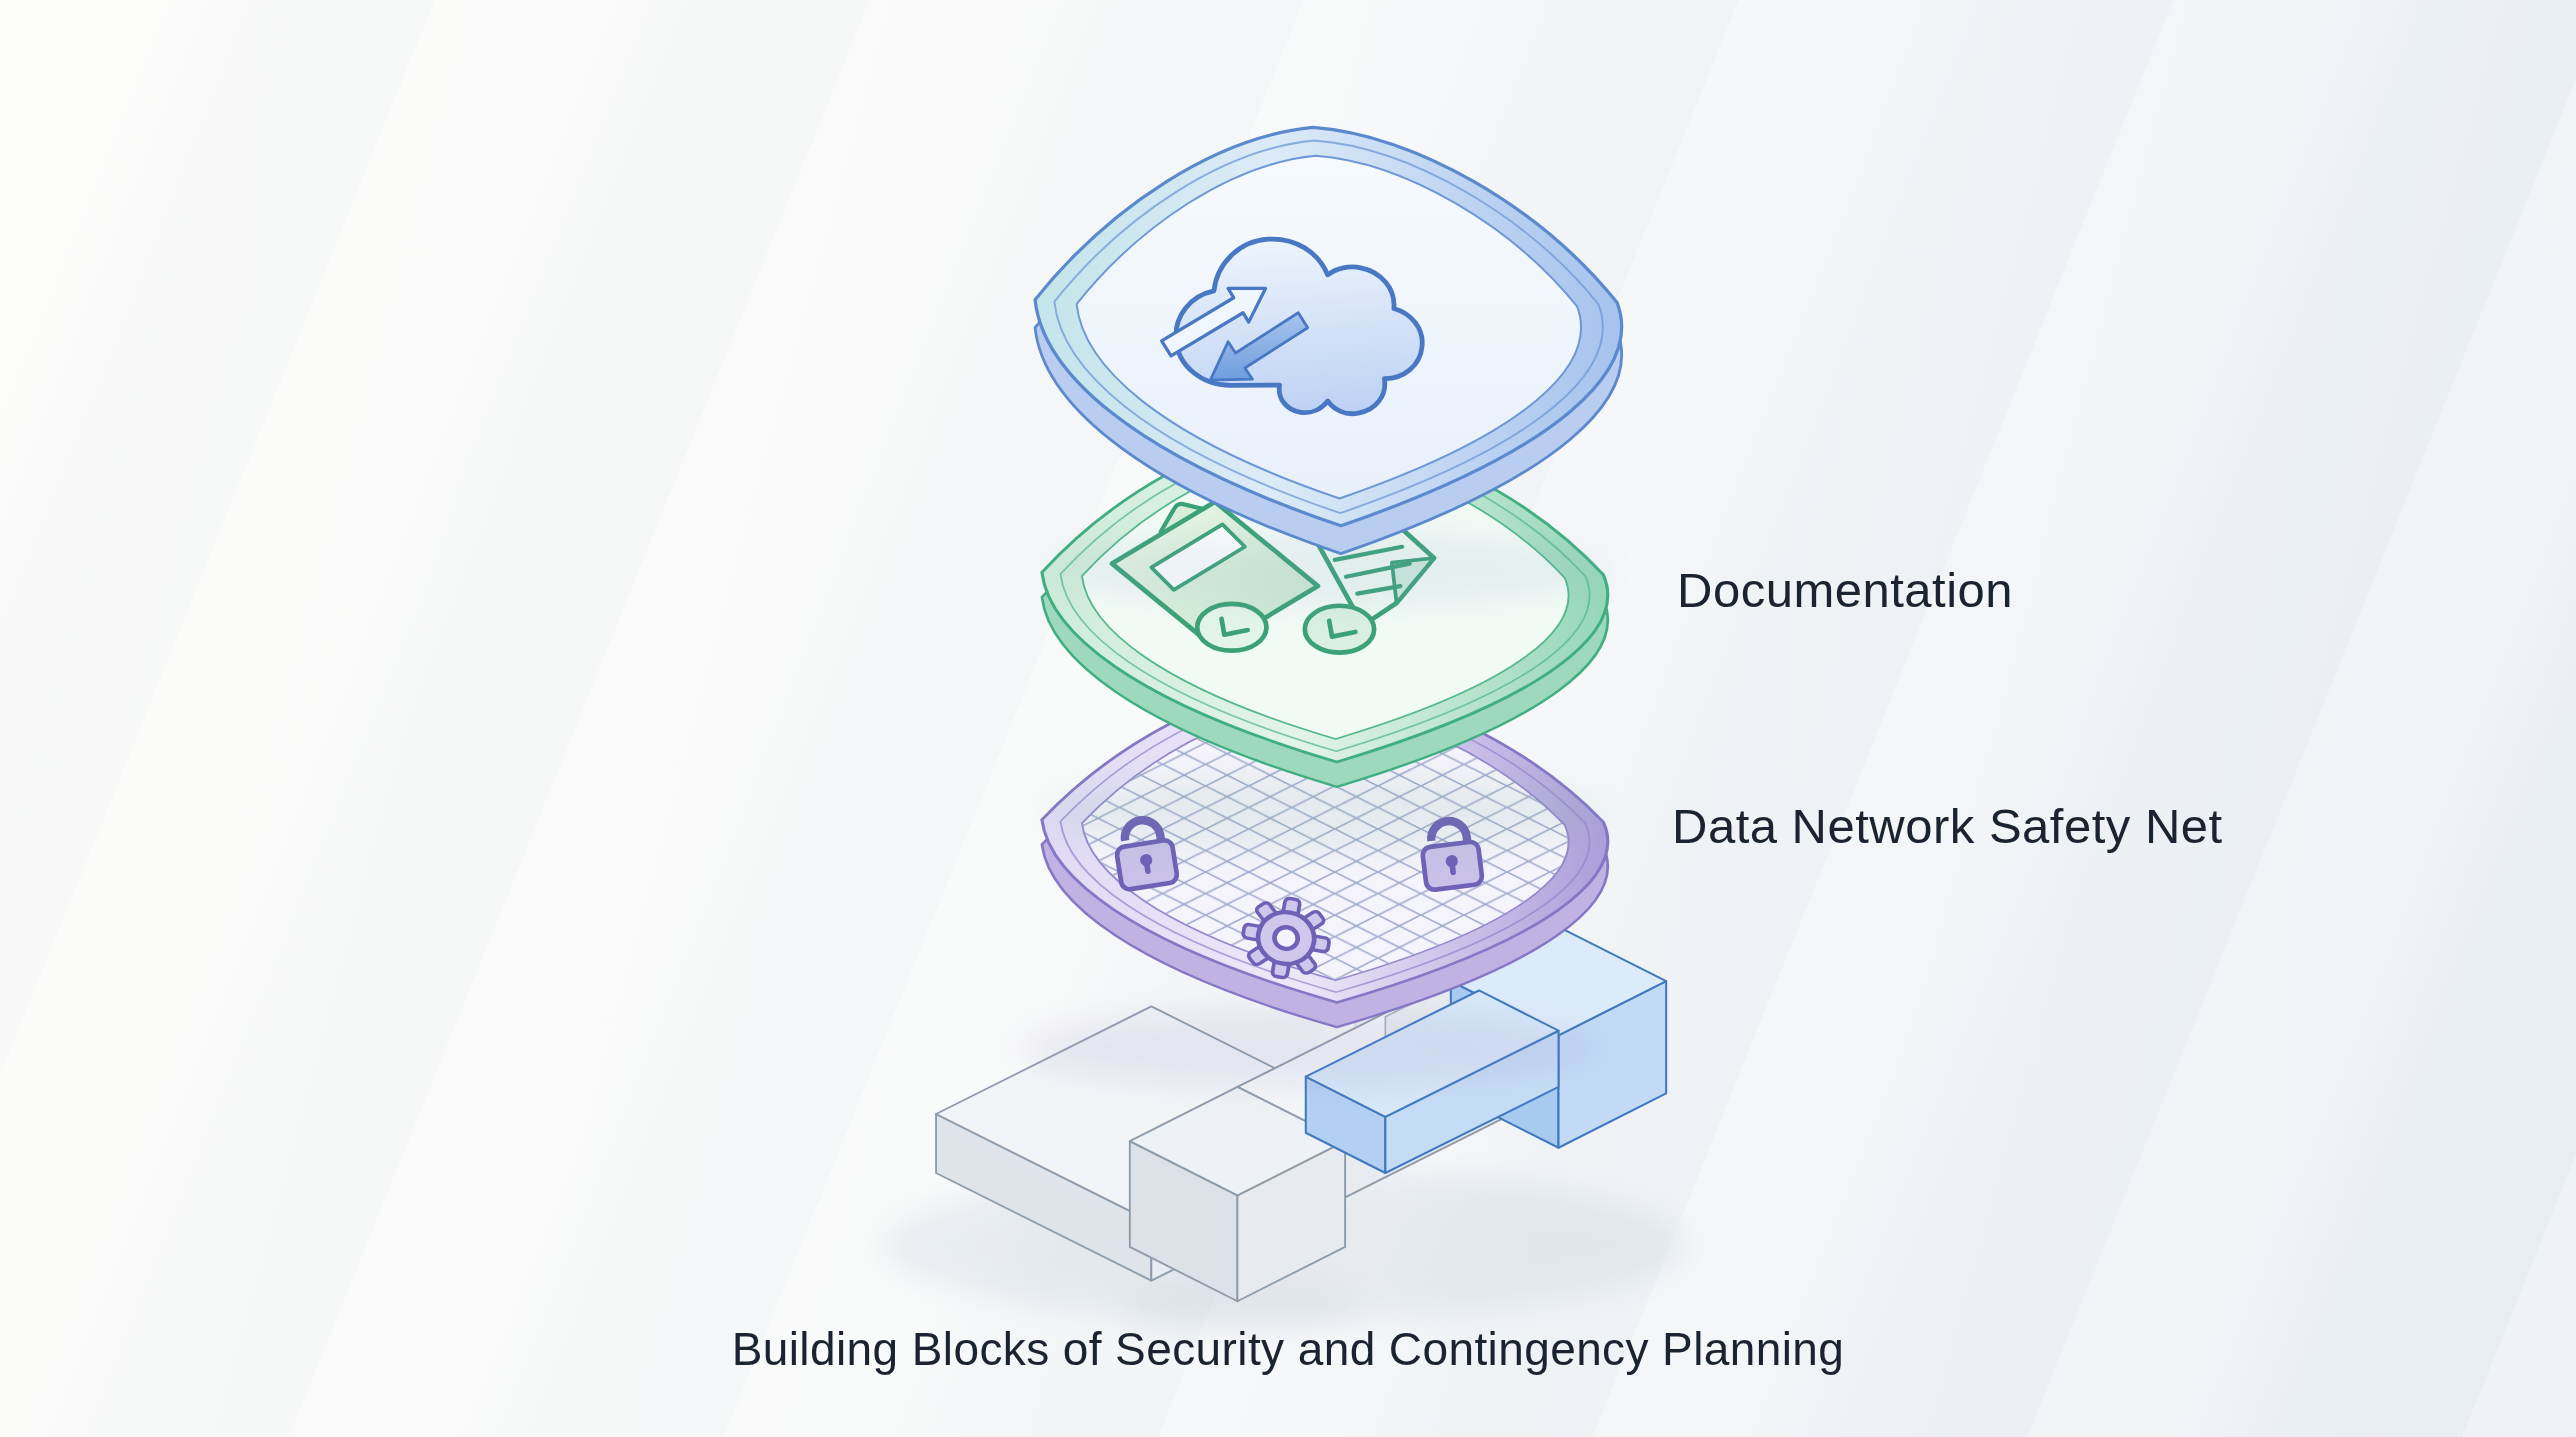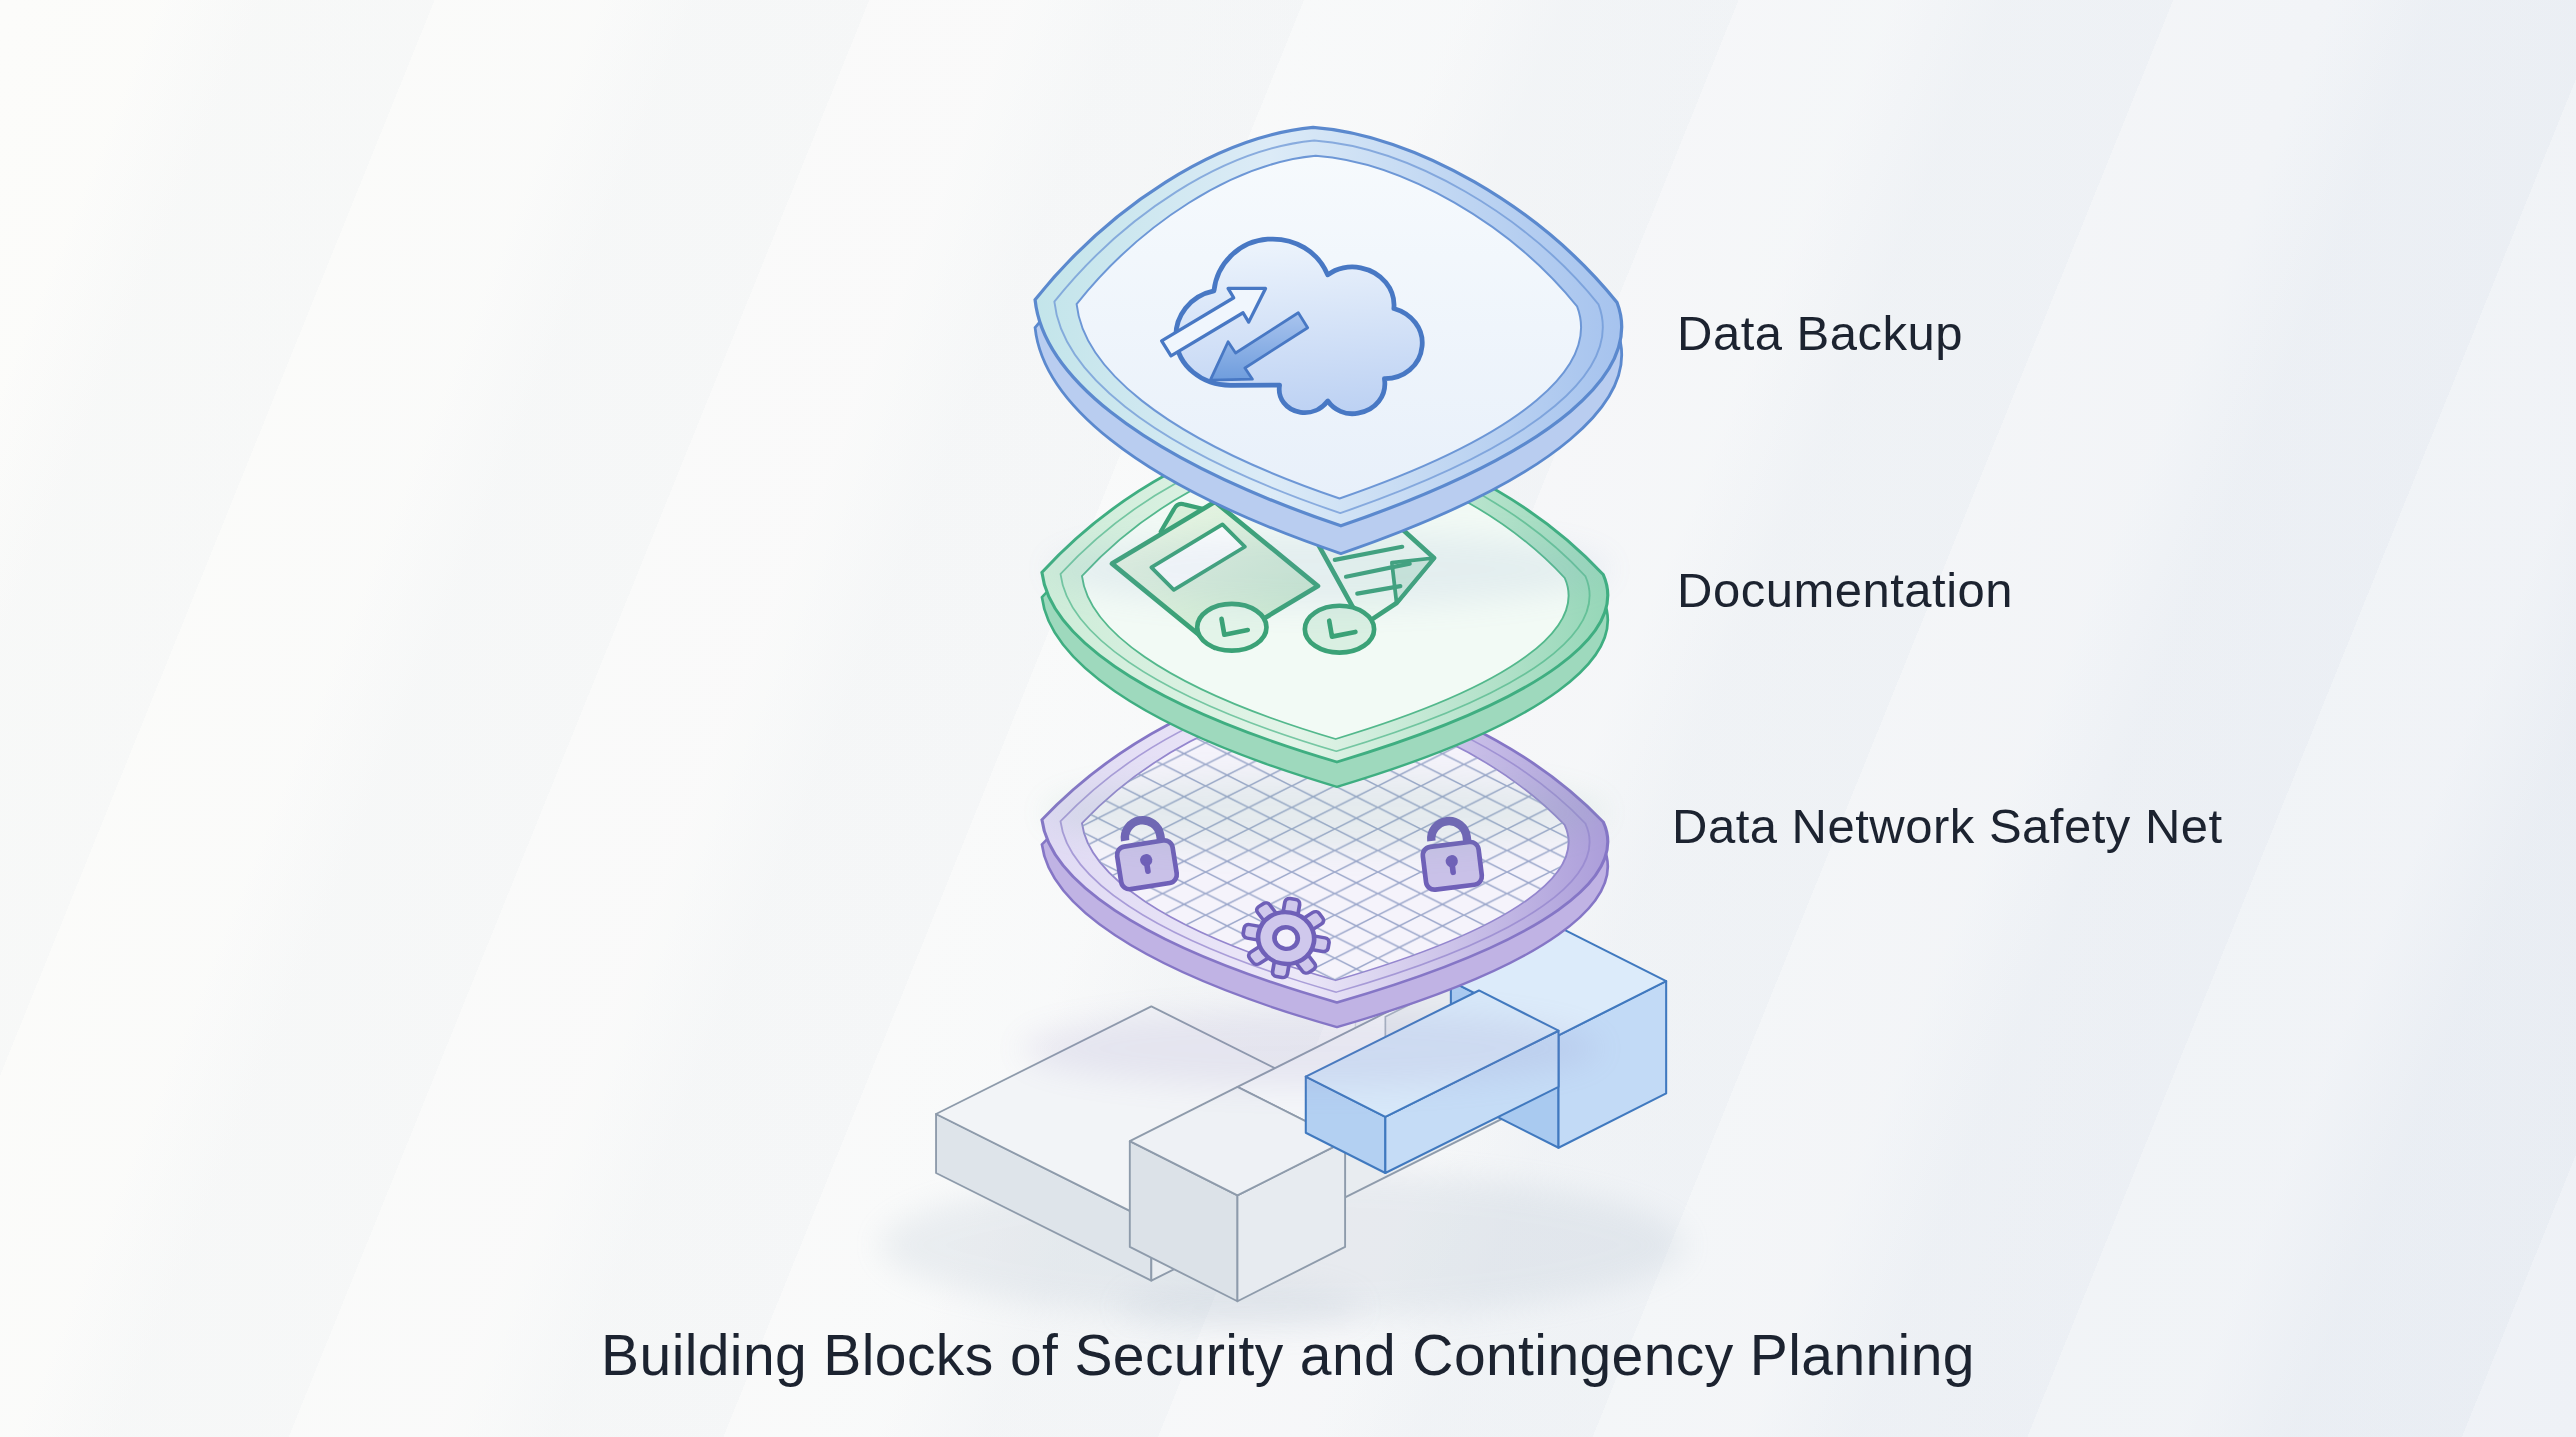--- a/index.html
+++ b/index.html
@@ -10,21 +10,21 @@
   .stage::before{content:"";position:absolute;inset:0;pointer-events:none;
     background:repeating-linear-gradient(112deg,rgba(255,255,255,.55) 0 140px,rgba(229,235,242,.30) 243px 403px);
     opacity:.45}
   .diagram-svg{position:absolute;left:0;top:0}
   .layer-label{position:absolute;font-size:49px;line-height:1.15;font-weight:400;
     color:#1c2330;letter-spacing:0.5px;white-space:nowrap}
   .lbl-0{left:1677px;top:305px}
   .lbl-1{left:1677px;top:562px}
   .lbl-2{left:1672px;top:798px}
   .caption{position:absolute;left:0;right:0;top:1322px;text-align:center;
-    font-size:57px;font-weight:400;color:#1c2330;letter-spacing:0.4px}
+    font-size:46px;font-weight:400;color:#1c2330;letter-spacing:0.4px}
 </style>
 </head>
 <body>
 
 <div class="stage">
 
   <svg class="diagram-svg" width="2576" height="1438" viewBox="0 0 2752 1536">
     <defs>
       <path id="sh" d="M320,6 C430,14 565,92 648,195 C676,268 585,355 350,436 C120,358 28,268 20,192 C100,92 215,16 320,6 Z"></path>
       <linearGradient id="gBandB" x1="0" y1="0" x2="1" y2="0">
@@ -188,19 +188,18 @@
                    C178,20 206,40 216,70 C228,62 244,60 258,64 C284,71 300,94 296,118
                    C318,126 332,146 328,168 C324,192 302,207 278,205 C280,227 264,244 242,246
                    C226,248 212,240 205,228 C196,238 183,243 170,240 C152,236 142,220 146,204 Z" fill="url(#gCloud)" stroke="#4878c4" stroke-width="6" stroke-linejoin="round"></path>
         </g>
         <path d="M1251,380 L1328,334 L1334,344 L1352,308 L1312,308 L1318,318 L1241,364 Z" fill="#f0f6fd" stroke="#4878c4" stroke-width="3.5" stroke-linejoin="round"></path>
         <path d="M1387,334 L1320,377 L1312,365 L1293,406 L1338,405 L1330,393 L1397,350 Z" fill="url(#gArrow)" stroke="#4878c4" stroke-width="3" stroke-linejoin="round"></path>
       </g>
     </g>
   </svg>
 
-  <div class="layer-label lbl-0">Data Backup</div>
   <div class="layer-label lbl-1">Documentation</div>
   <div class="layer-label lbl-2">Data Network Safety Net</div>
 
   <div class="caption">Building Blocks of Security and Contingency Planning</div>
 </div>
 
 
 </body></html>

